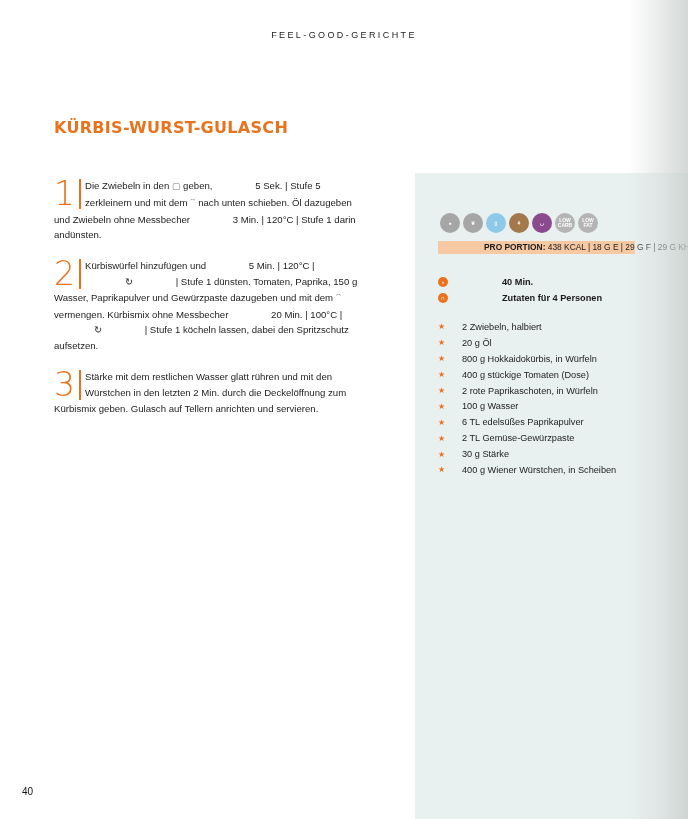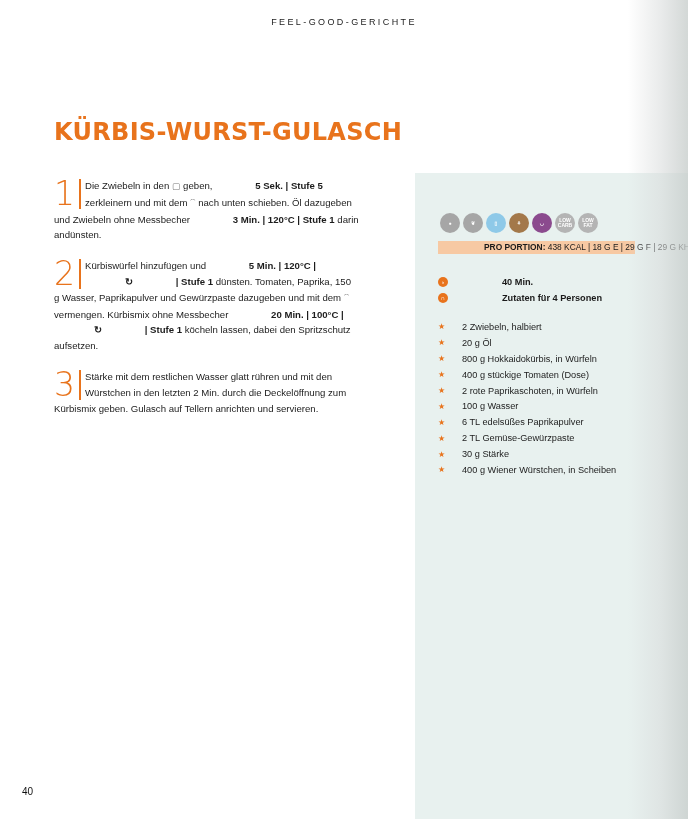--- a/index.html
+++ b/index.html
@@ -6,39 +6,39 @@
   html, body { width: 688px; height: 819px; overflow: hidden; background: #ffffff; }
   body { position: relative; font-family: "Liberation Sans", sans-serif; color: #1a1a1a; }
 
   .page-shade {
     position: absolute; top: 0; right: 0; width: 60px; height: 819px;
     background: linear-gradient(to right, rgba(255,255,255,0) 0%, rgba(215,218,218,0.55) 55%, rgba(200,206,204,0.8) 100%);
     z-index: 5; pointer-events: none;
   }
 
   .running-head {
-    position: absolute; top: 17px; left: 0; width: 688px; text-align: center;
+    position: absolute; top: 30px; left: 0; width: 688px; text-align: center;
     font-size: 9px; letter-spacing: 2.4px; color: #222; font-weight: normal;
   }
 
   .recipe-title {
     position: absolute; top: 118px; left: 54px;
     font-family: "DejaVu Sans", sans-serif; font-weight: bold;
-    font-size: 24px; letter-spacing: 0.3px; color: #e8731c;
+    font-size: 16px; letter-spacing: 0.3px; color: #e8731c;
   }
 
   .steps { position: absolute; left: 54px; top: 178px; width: 305px; }
   .step { position: relative; font-size: 9.6px; line-height: 15.8px; color: #1c1c1c; margin-bottom: 15px; }
   .step-num {
     float: left; font-size: 33px; line-height: 30px; color: #e8731c;
     font-family: "DejaVu Sans", sans-serif; font-weight: 300;
     margin-right: 4px; margin-top: 1px; height: 30px;
     border-right: 2px solid #e8731c; padding-right: 4px;
   }
-  .step b { font-weight: bold; padding-left: 40px; }
+  .step b { font-weight: normal; padding-left: 40px; }
   .icon-inline { display: inline-block; font-size: 9px; color: #777; }
 
   .panel {
     position: absolute; left: 415px; top: 173px; width: 273px; height: 646px;
     background: #e8f1ef;
   }
 
   .icon-row { position: absolute; left: 440px; top: 213px; display: flex; gap: 3px; }
   .diet-icon {
     width: 20px; height: 20px; border-radius: 50%;

